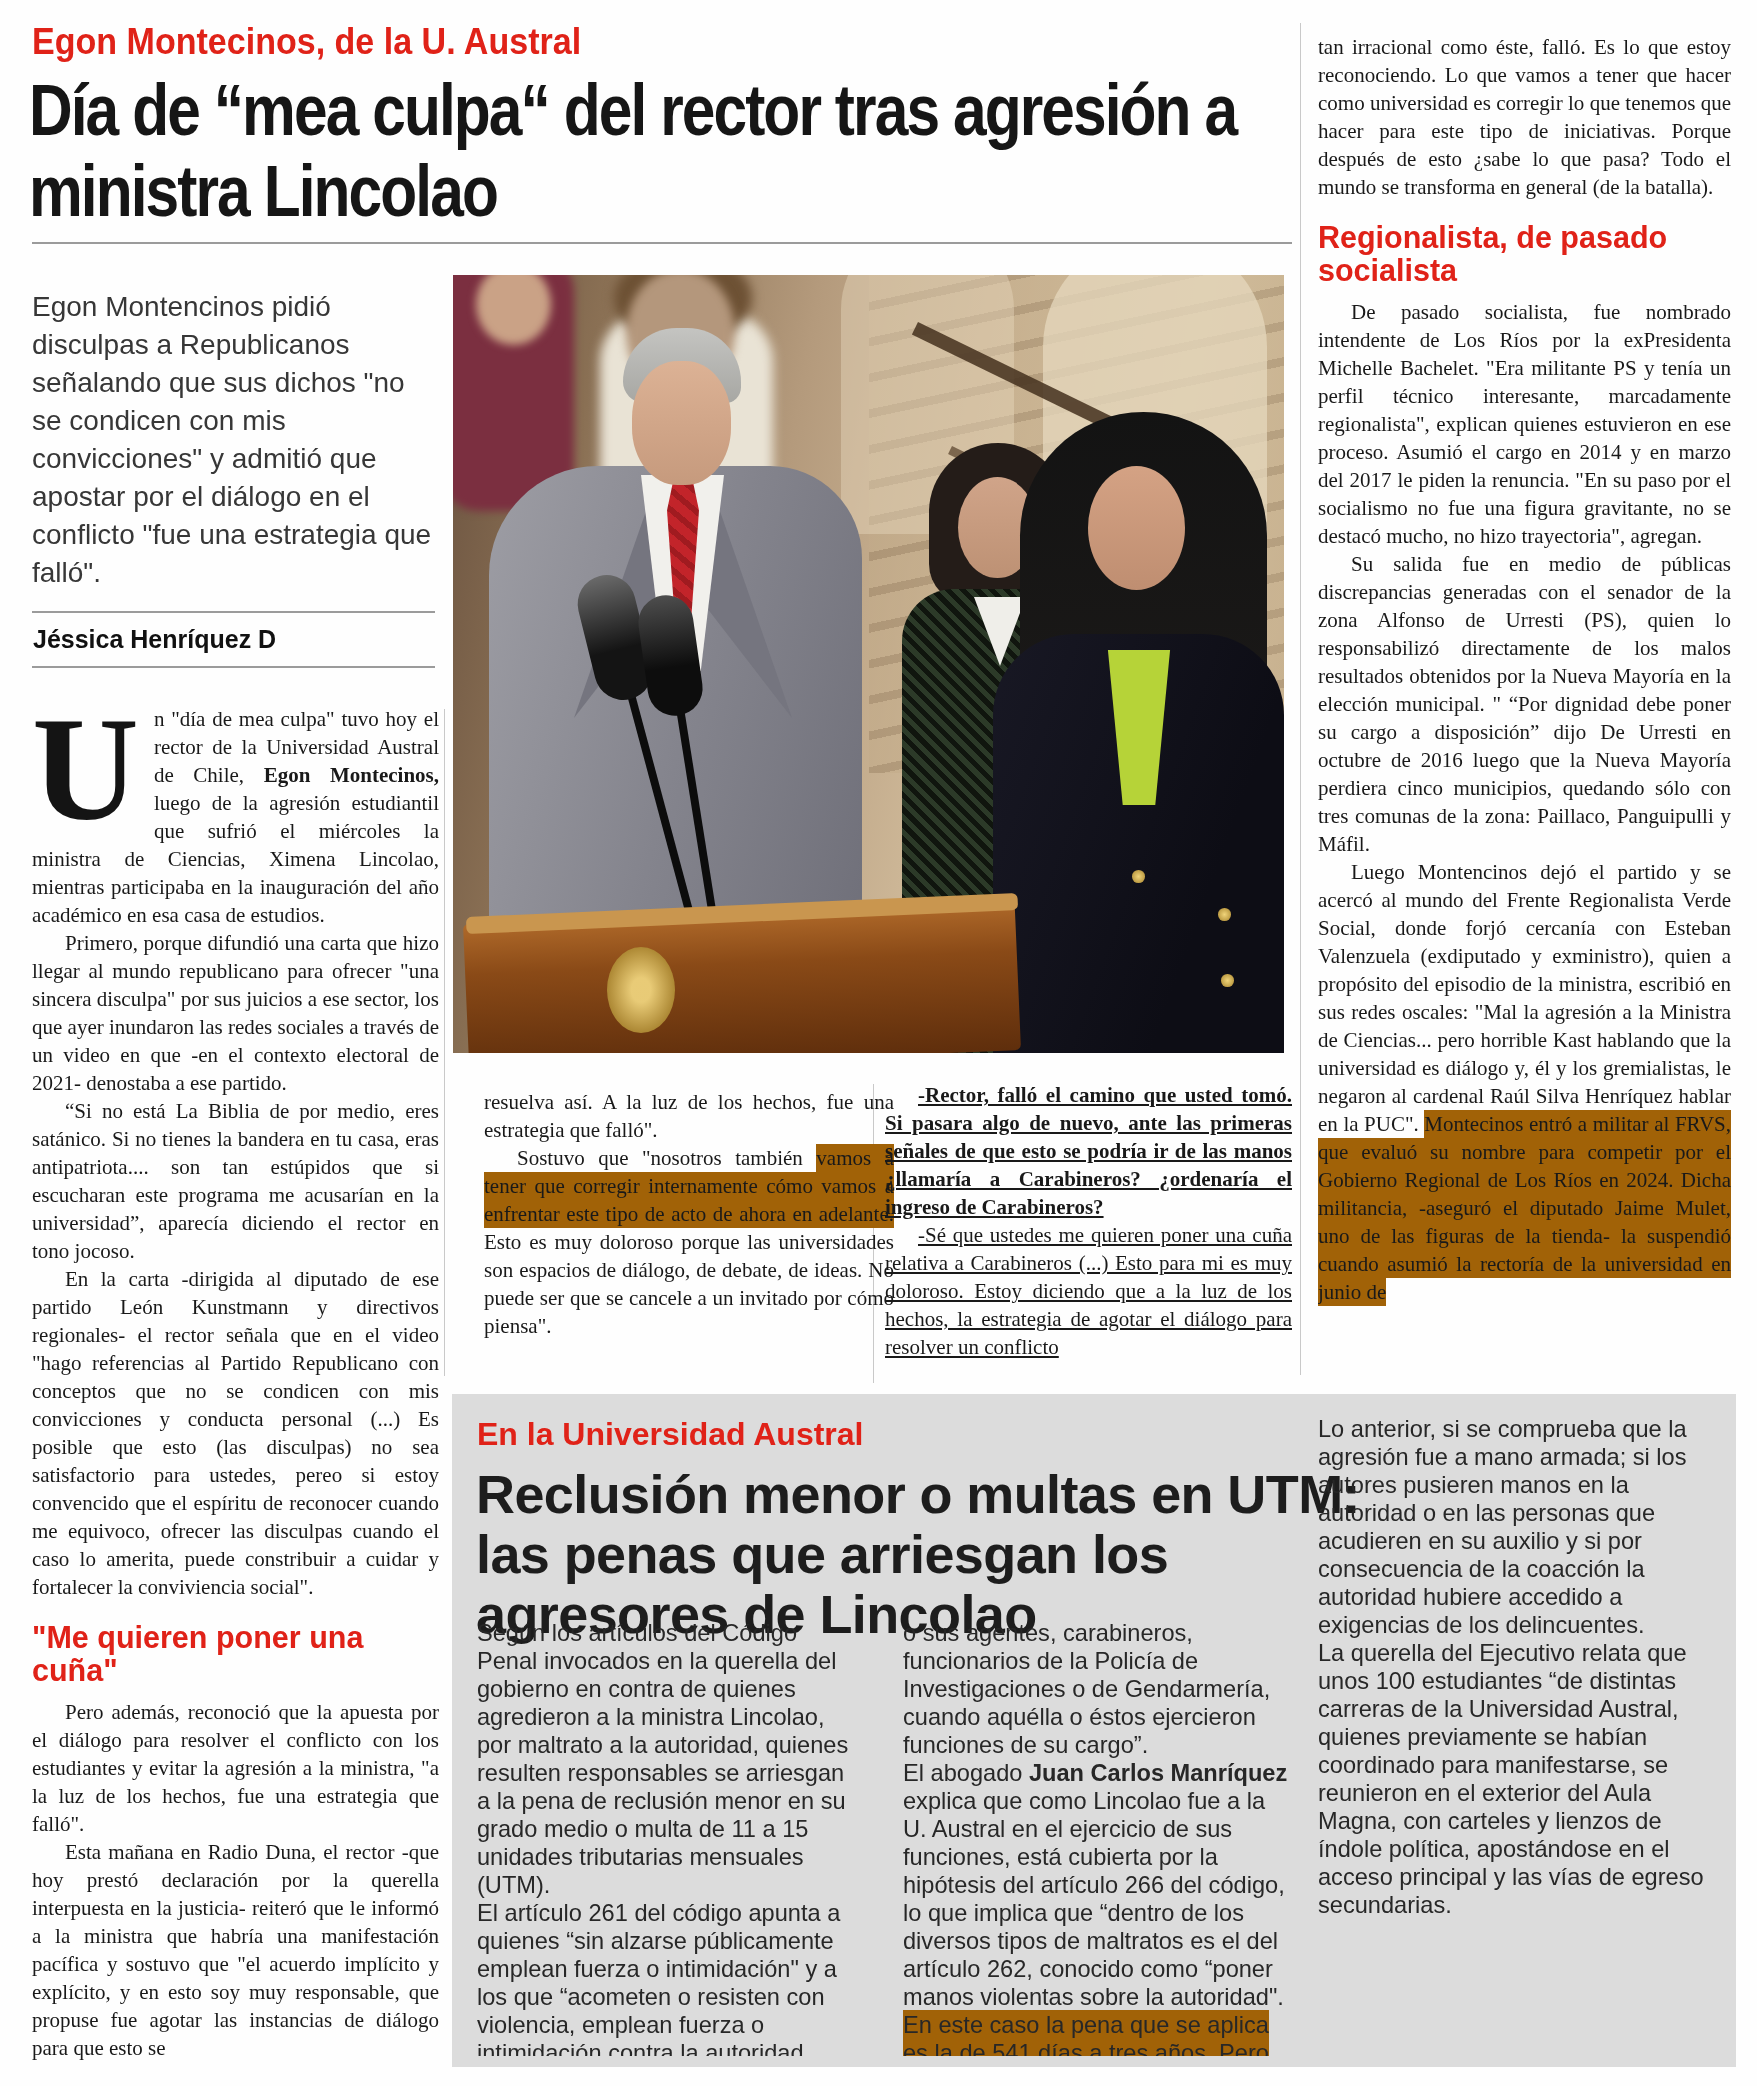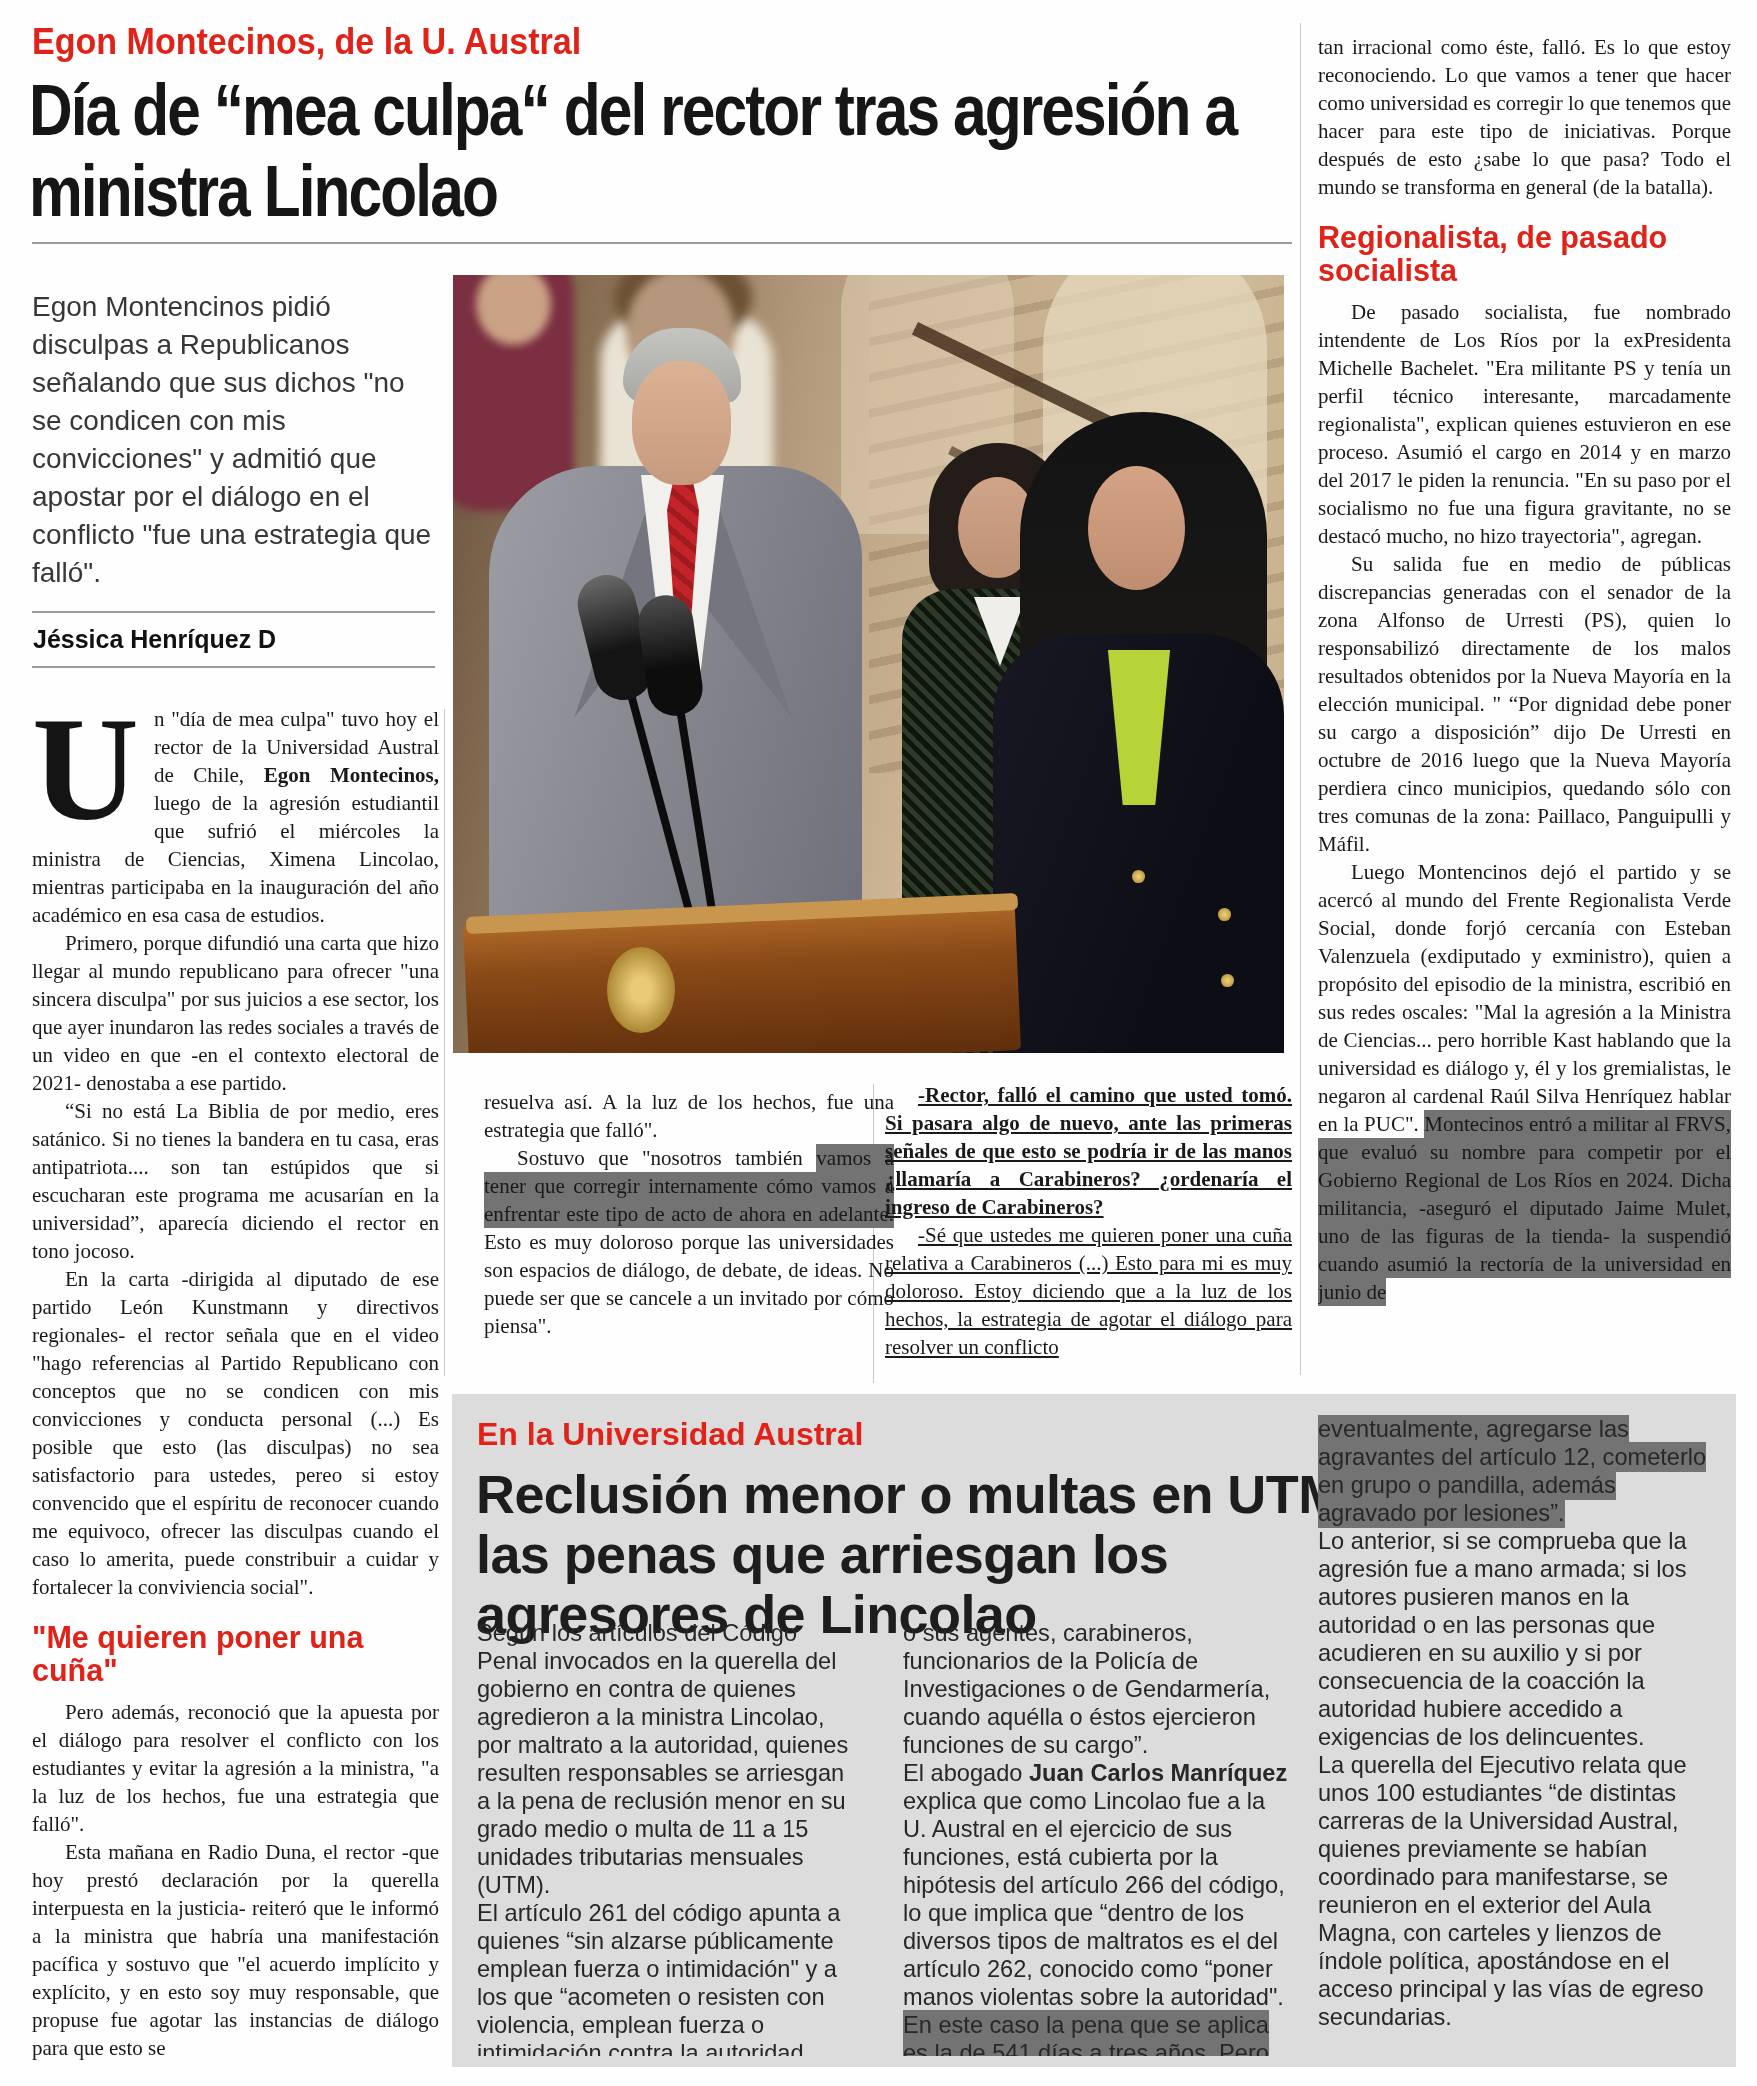--- a/index.html
+++ b/index.html
@@ -22,21 +22,21 @@
   .rule-a{position:absolute;left:32px;top:611px;width:403px;height:1.7px;background:#9b9b9b;}
   .byline{position:absolute;left:33px;top:625px;font-family:"Liberation Sans",sans-serif;
           font-weight:bold;font-size:25px;color:#111;}
   .rule-b{position:absolute;left:32px;top:666px;width:403px;height:1.7px;background:#9b9b9b;}
 
   
   .scol{position:absolute;font-size:21px;line-height:28px;text-align:justify;hyphens:auto;}
   .scol p{margin:0;}
   .ind{text-indent:33px;}
   .b{font-weight:bold;}
-  .hl{background:#737373;padding:1.7px 0;box-decoration-break:clone;-webkit-box-decoration-break:clone;}
+  .hl{background:#a16207;padding:1.7px 0;box-decoration-break:clone;-webkit-box-decoration-break:clone;}
   #col1{left:32px;top:705px;width:407px;height:1369px;overflow:hidden;}
   #col2{left:456px;top:1088px;width:410px;height:305px;overflow:hidden;margin-left:28px;}
   #col3{left:885px;top:1081px;width:407px;height:314px;overflow:hidden;text-decoration:underline;}
   #col4{left:1318px;top:33px;width:413px;height:1340px;overflow:hidden;}
   .q{font-weight:bold;}
   .dropcap{float:left;font-weight:bold;font-size:148px;line-height:113px;
            padding:8px 15px 0 0;color:#141414;}
   .subhead-red{font-family:"Liberation Sans",sans-serif;font-weight:bold;color:#e02218;
                font-size:30.5px;line-height:33px;margin:19.6px 0 11.5px 0 !important;
                text-indent:0 !important;text-align:left;}
@@ -208,20 +208,19 @@
     <div class="box-headline">Reclusión menor o multas en UTM: las penas que arriesgan los agresores de Lincolao</div>
     <div id="bcolA" class="bcol">
       <p>Según los artículos del Código Penal invocados en la querella del gobierno en contra de quienes agredieron a la ministra Lincolao, por maltrato a la autoridad, quienes resulten responsables se arriesgan a la pena de reclusión menor en su grado medio o multa de 11 a 15 unidades tributarias mensuales (UTM).</p>
       <p>El artículo 261 del código apunta a quienes “sin alzarse públicamente emplean fuerza o intimidación" y a los que “acometen o resisten con violencia, emplean fuerza o intimidación contra la autoridad pública</p>
     </div>
     <div id="bcolB" class="bcol">
       <p>o sus agentes, carabineros, funcionarios de la Policía de Investigaciones o de Gendarmería, cuando aquélla o éstos ejercieron funciones de su cargo”.</p>
       <p><span>El abogado </span><span class="b">Juan Carlos Manríquez</span><span> explica que como Lincolao fue a la U. Austral en el ejercicio de sus funciones, está cubierta por la hipótesis del artículo 266 del código, lo que implica que “dentro de los diversos tipos de maltratos es el del artículo 262, conocido como “poner manos violentas sobre la autoridad". </span><span class="hl">En este caso la pena que se aplica es la de 541 días a tres años. Pero podría,</span></p>
     </div>
     <div id="bcolC" class="bcol">
-      <p><span class="hl">eventualmente, agregarse las agravantes del artículo 12, cometerlo en grupo o pandilla, además agravado por lesiones”.</span></p>
       <p>Lo anterior, si se comprueba que la agresión fue a mano armada; si los autores pusieren manos en la autoridad o en las personas que acudieren en su auxilio y si por consecuencia de la coacción la autoridad hubiere accedido a exigencias de los delincuentes.</p>
       <p>La querella del Ejecutivo relata que unos 100 estudiantes “de distintas carreras de la Universidad Austral, quienes previamente se habían coordinado para manifestarse, se reunieron en el exterior del Aula Magna, con carteles y lienzos de índole política, apostándose en el acceso principal y las vías de egreso secundarias.</p>
     </div>
   </div>
 
 </div>
 
 
 </body></html>

